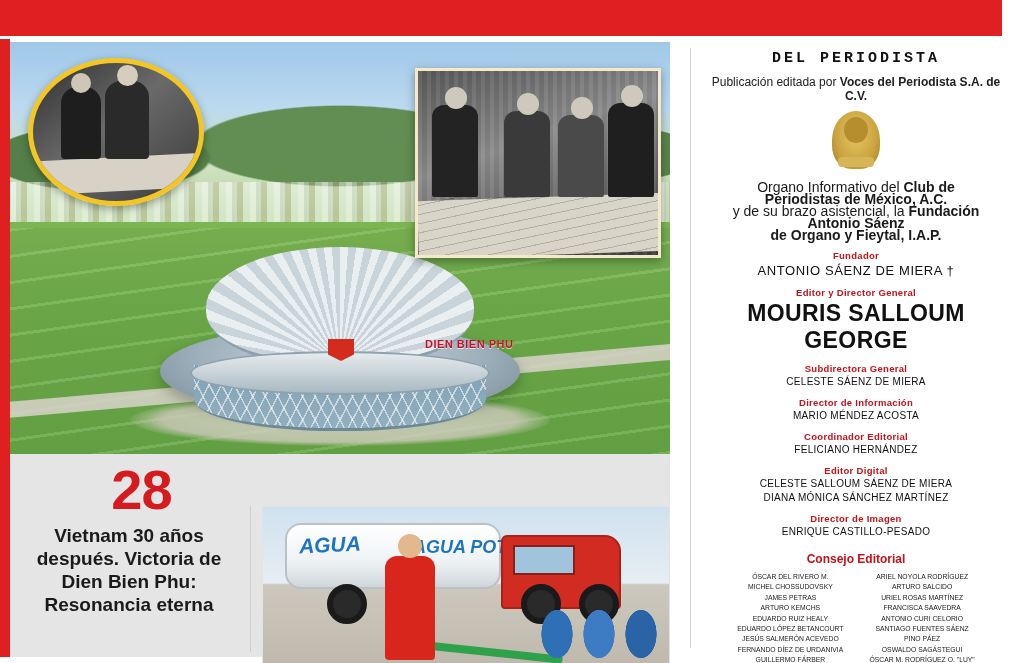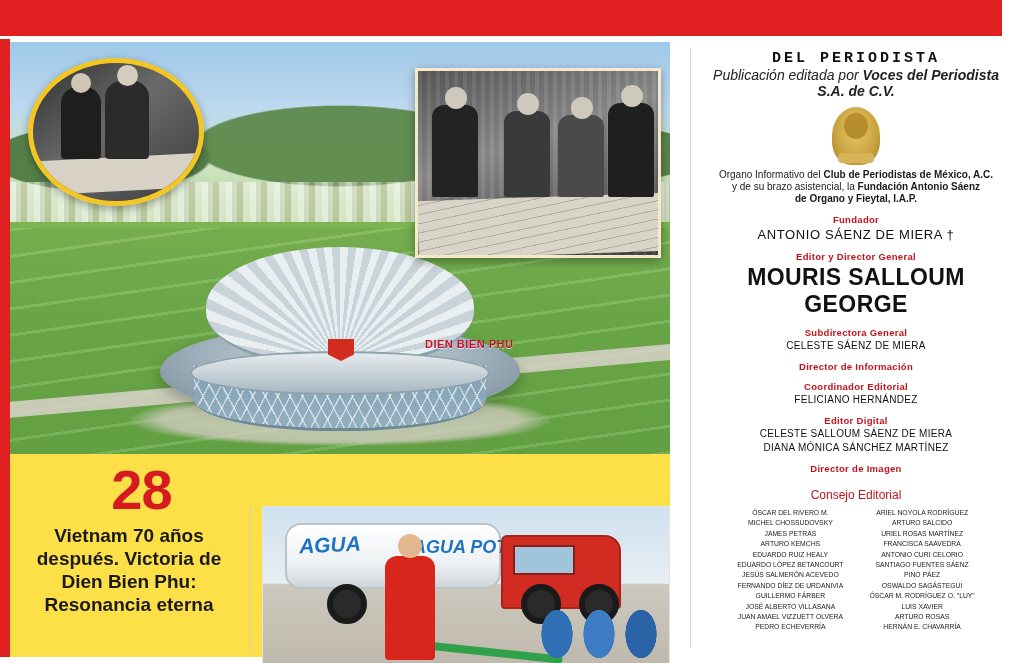--- a/index.html
+++ b/index.html
@@ -35,21 +35,21 @@
   }
   .bottom-strip {
     position: absolute; left: 0; bottom: 0;
     width: 1024px; height: 6px; background: #ffffff;
   }
 
   
   .cover {
     position: absolute; left: 10px; top: 42px;
     width: 660px; height: 615px;
-    background: #fde047;
+    background: #e5e5e5;
   }
   .hero {
     position: absolute; left: 0; top: 0;
     width: 660px; height: 412px;
     overflow: hidden;
     background: linear-gradient(to bottom, #9fc8e8 0%, #bcd9ef 16%, #cfe3c2 30%, #8fbf6a 58%, #6fae4e 100%);
   }
   
   .hills {
     position: absolute; left: 0; top: 46px; width: 660px; height: 120px;
@@ -269,50 +269,50 @@
   .voces {
     color: #c3121a; font-family: "Liberation Serif", serif;
     font-weight: bold; font-size: 54px; line-height: 52px;
     letter-spacing: 2px; margin-top: 8px;
   }
   .del-periodista {
     color: #111; font-family: Liberation Mono, monospace;
     font-weight: bold; font-size: 15px; letter-spacing: 3px; margin-top: 2px;
   }
   .pub-line {
-    font-size: 14px; color: #222; font-style: italic;
+    font-size: 12px; margin-top: 8px; color: #222;
   }
   .pub-line b { font-weight: bold; }
   .crest {
     width: 48px; height: 58px; margin: 8px auto 4px auto;
     background: radial-gradient(ellipse at 50% 40%, #e8c766 0%, #c9a43f 60%, #9d7c24 100%);
     border-radius: 50% 50% 40% 40%;
     position: relative;
   }
   .crest::before {
     content:""; position:absolute; left: 12px; top: 6px; width: 24px; height: 26px;
     border-radius: 50%; background: #b68e2e;
   }
   .crest::after {
     content:""; position:absolute; left: 6px; bottom: 2px; width: 36px; height: 10px;
     border-radius: 4px; background: #d7b457;
   }
   .organo {
-    font-size: 10px; line-height: 12px; margin: 4px 18px 0 18px; color: #1a1a1a;
+    font-size: 14px; line-height: 12px; margin: 12px 18px 0 18px; color: #1a1a1a;
   }
   .organo b { font-weight: bold; }
   .role {
     color: #c3121a; font-weight: bold; font-size: 9.5px; margin-top: 9px;
     letter-spacing: .3px;
   }
   .name-lg { font-size: 13px; letter-spacing: .6px; margin-top: 2px; }
   .name-xl { font-size: 23px; font-weight: bold; letter-spacing: .4px; margin-top: 2px; }
   .name-sm { font-size: 10px; letter-spacing: .3px; margin-top: 1px; line-height: 13px; }
   .consejo-title {
-    color: #c3121a; font-weight: normal; font-size: 12px; margin-top: 14px;
+    color: #c3121a; font-weight: bold; font-size: 12px; margin-top: 14px;
   }
   .consejo {
     display: flex; justify-content: center; gap: 26px;
     margin-top: 6px; font-size: 6.8px; line-height: 10.4px; color: #1a1a1a;
   }
   .consejo div { text-align: center; }
 </style>
 </head>
 <body>
 
@@ -359,21 +359,21 @@
         <div class="man m1"></div>
         <div class="man m2"></div>
         <div class="man m3"></div>
         <div class="man m4"></div>
       </div>
     </div>
 
     <div class="lower">
       <div class="num-col">
         <div class="big-number">28</div>
-        <div class="headline">Vietnam 70 años después. Victoria de Dien Bien Phu: Resonancia eterna</div>
+        <div class="headline">Vietnam 30 años después. Victoria de Dien Bien Phu: Resonancia eterna</div>
 
       </div>
       <div class="vrule"></div>
 
       <div class="truck-photo">
         <div class="tank"></div>
         <div class="tank-text">AGUA</div>
         <div class="tank-text2">AGUA POTABLE</div>
         <div class="truck-cab">
           <div class="win"></div>
@@ -408,29 +408,31 @@
     <div class="role">Fundador</div>
     <div class="name-lg">ANTONIO SÁENZ DE MIERA †</div>
 
     <div class="role">Editor y Director General</div>
     <div class="name-xl">MOURIS SALLOUM GEORGE</div>
 
     <div class="role">Subdirectora General</div>
     <div class="name-sm">CELESTE SÁENZ DE MIERA</div>
 
     <div class="role">Director de Información</div>
+    <div class="name-sm">MARIO MÉNDEZ ACOSTA</div>
 
     <div class="role">Coordinador Editorial</div>
     <div class="name-sm">FELICIANO HERNÁNDEZ</div>
 
     <div class="role">Editor Digital</div>
     <div class="name-sm">CELESTE SALLOUM SÁENZ DE MIERA</div>
     <div class="name-sm">DIANA MÓNICA SÁNCHEZ MARTÍNEZ</div>
 
     <div class="role">Director de Imagen</div>
+    <div class="name-sm">ENRIQUE CASTILLO-PESADO</div>
 
     <div class="consejo-title">Consejo Editorial</div>
 
     <div class="consejo">
       <div>
         <div>ÓSCAR DEL RIVERO M.</div>
         <div>MICHEL CHOSSUDOVSKY</div>
         <div>JAMES PETRAS</div>
         <div>ARTURO KEMCHS</div>
         <div>EDUARDO RUIZ HEALY</div>

